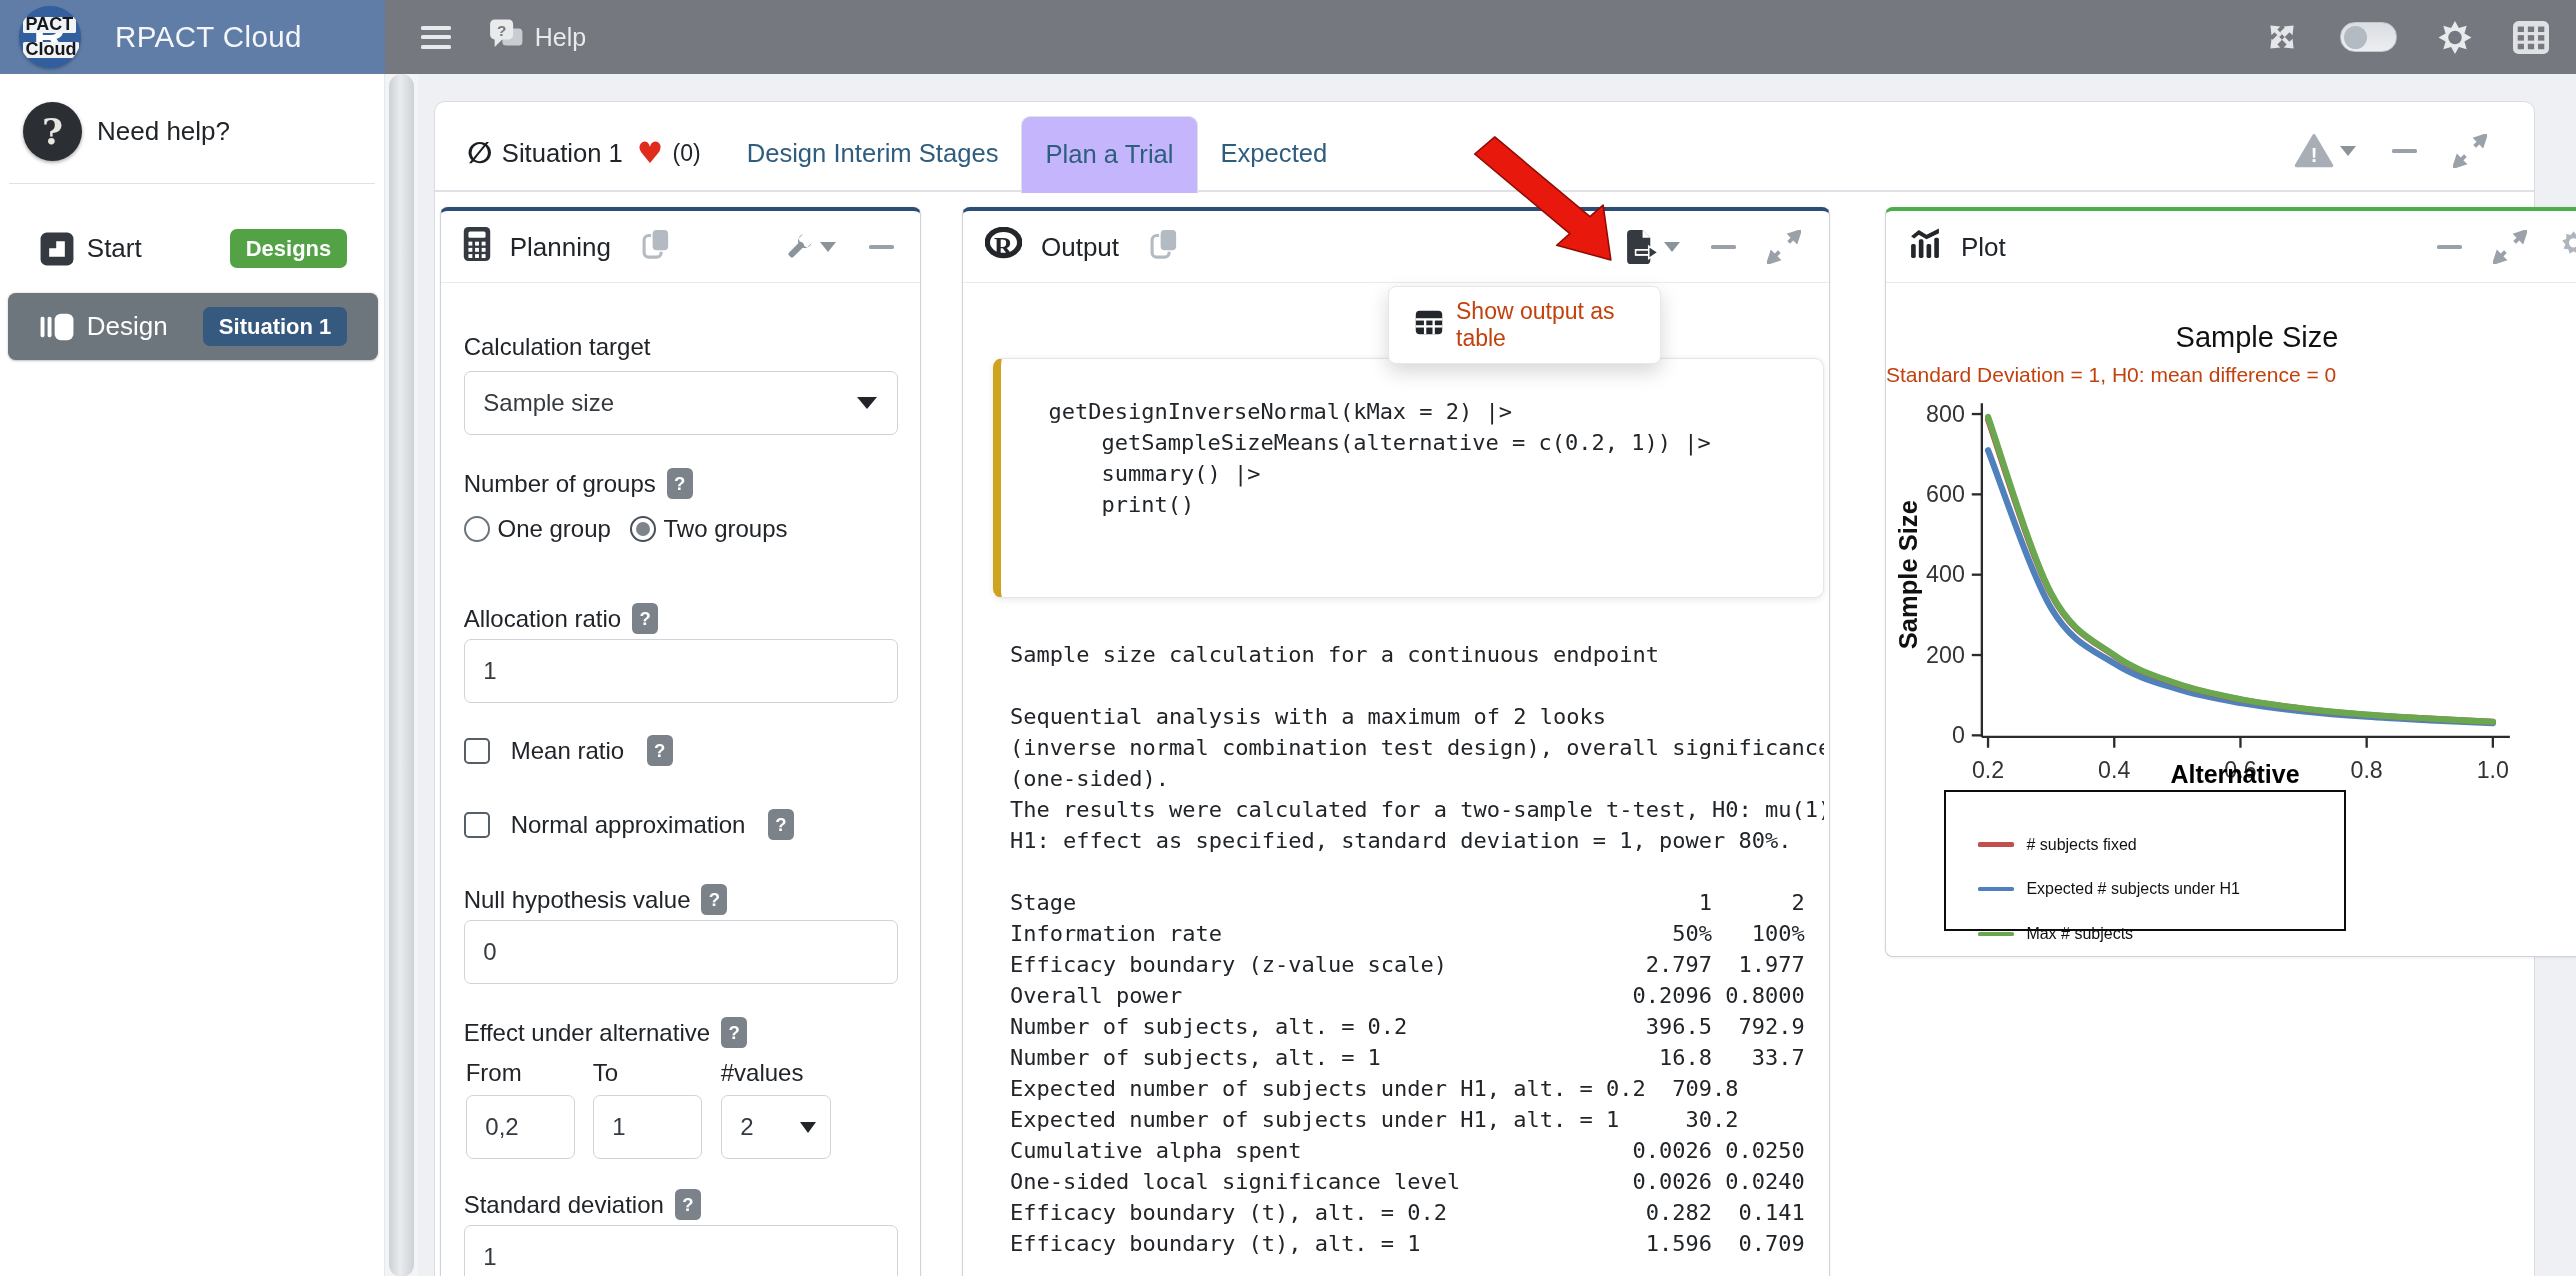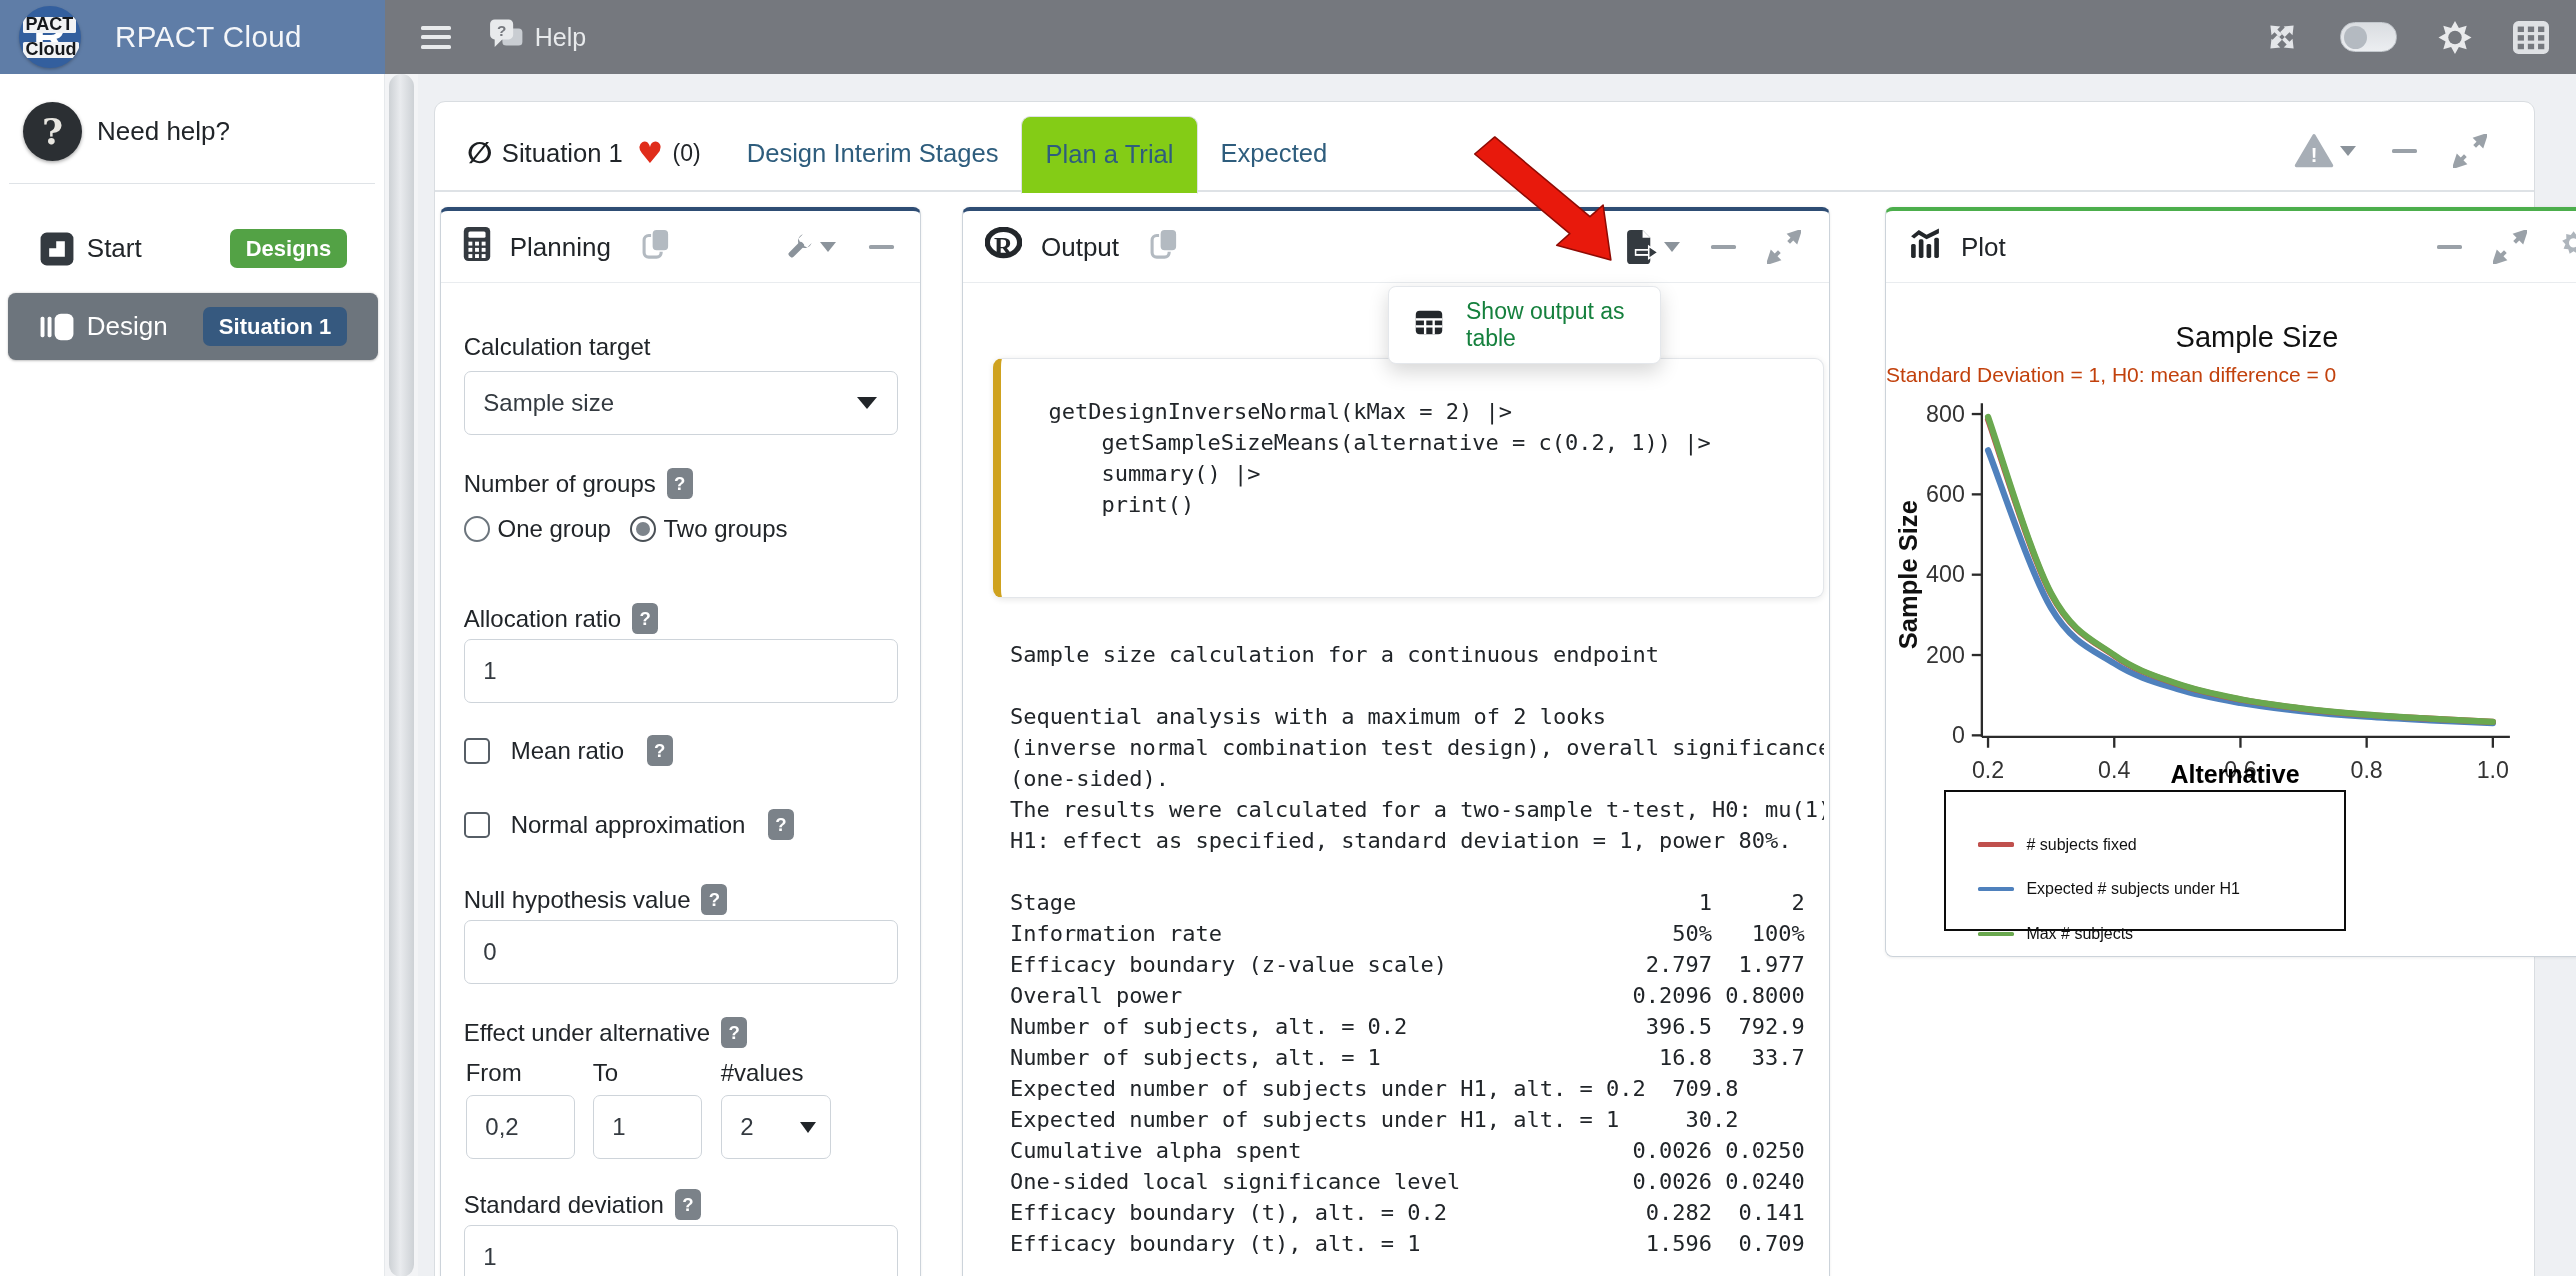--- a/index.html
+++ b/index.html
@@ -43,21 +43,21 @@
   .v-scroll { position:absolute; left:385px; top:74px; width:33px; height:1203px; background:#f3f4f6; z-index:4; }
   .v-scroll .thumb { position:absolute; left:3.9px; top:0; width:25px; height:1203px; border-radius:12.4px; background:linear-gradient(90deg,#cdd1d5,#e9ebee 45%,#cdd1d5); }
 
   
   .main-card { position:absolute; left:434px; top:101px; width:2101px; height:1209px; background:#fff; border:1.6px solid #d9dde1; border-radius:11px; z-index:5; }
 
   
   .tab-row { position:absolute; left:9.3px; top:6.2px; right:326px; height:84px; display:flex; align-items:flex-end; }
   .tab { height:78px; display:flex; align-items:center; padding:0 23px; font-size:25.6px; color:#2e5d7d; cursor:pointer; gap:9.3px; white-space:nowrap; }
   .tab.first { color:#212529; }
-  .tab.active { background:#84cc16; border:1.6px solid #dee2e6; border-bottom:1.6px solid #ffffff; border-radius:9.3px 9.3px 0 0; margin-bottom:-1.6px; position:relative; z-index:2; }
+  .tab.active { background:#c4b5fd; border:1.6px solid #dee2e6; border-bottom:1.6px solid #ffffff; border-radius:9.3px 9.3px 0 0; margin-bottom:-1.6px; position:relative; z-index:2; }
   .tab-underline { position:absolute; left:0; top:88px; right:0; height:1.6px; background:#dee2e6; }
   .tab .slashed-o { font-size:29.5px; font-weight:bold; color:#1b1e21; }
   .tab .heart { color:#e02d1b; font-size:29.5px; margin-left:4.7px; }
   .tab .count { font-size:23px; color:#212529; }
   .tabrow-icons { position:absolute; top:31px; right:47px; display:flex; align-items:center; gap:36px; z-index:2;}
   .tr-icon { display:flex; align-items:center; gap:6.2px; cursor:pointer; }
 
   
   .panel { position:absolute; background:#fff; border:1.6px solid #ccd3da; border-top:4.7px solid #2e4d74; border-radius:7.8px; box-shadow:0 0.8px 3.1px rgba(0,0,0,.07); }
   .panel.planning { left:4.7px; top:105px; width:481px; height:1116px; overflow:hidden; }
@@ -78,21 +78,21 @@
   .radio.checked::after { content:""; position:absolute; left:3.9px; top:3.9px; width:14px; height:14px; border-radius:50%; background:#7d848b; }
   .checkbox { width:26px; height:26px; border-radius:4.7px; border:2.3px solid #565e66; background:#fff; display:inline-block; cursor:pointer; }
   .check-row { position:absolute; left:23px; display:flex; align-items:center; gap:21px; font-size:24px; }
 
   
   .code-card { position:absolute; left:29.5px; top:147px; width:831px; height:240px; background:#fff; border:0.8px solid #e3e6ea; border-left:8.5px solid #cfa21f; border-radius:9.3px; box-shadow:0 1.6px 6.2px rgba(0,0,0,.09); }
   .code-pre { position:absolute; left:48px; top:37px; font-family:"DejaVu Sans Mono", monospace; font-size:22px; line-height:31px; color:#212529; white-space:pre; }
   .out-pre { position:absolute; left:47px; top:428px; width:814px; font-family:"DejaVu Sans Mono", monospace; font-size:22px; line-height:31px; color:#212529; white-space:pre; overflow:hidden; }
 
   
-  .dropdown { position:absolute; left:953px; top:184px; width:273px; height:78px; background:#fff; border:0.8px solid #e4e7eb; border-radius:7.8px; box-shadow:0 7.8px 20px rgba(0,0,0,.16); z-index:40; display:flex; align-items:center; padding-left:26px; gap:23px; font-size:23px; color:#15803d; cursor:pointer; }
+  .dropdown { position:absolute; left:953px; top:184px; width:273px; height:78px; background:#fff; border:0.8px solid #e4e7eb; border-radius:7.8px; box-shadow:0 7.8px 20px rgba(0,0,0,.16); z-index:40; display:flex; align-items:center; padding-left:26px; gap:13px; font-size:23px; color:#c2410c; cursor:pointer; }
 
   
   .plot-title { position:absolute; left:0; right:0; top:110px; text-align:center; font-size:29px; color:#111; }
   .plot-subtitle { position:absolute; left:0; right:0; top:152px; text-align:left; font-size:21px; color:#c2410c; }
   .legend-box { position:absolute; left:58px; top:579px; width:402px; height:141px; border:2.3px solid #0c0c0c; background:#fff; }
   .legend-row { position:absolute; left:32px; display:flex; align-items:center; gap:12.4px; font-size:16px; color:#111;margin-top:28px; }
   .legend-line { width:36px; height:4.7px; border-radius:1.6px; }
   .legend-title { position:absolute; left:256px; top:549px; width:186px; text-align:center; font-size:25px; font-weight:bold; color:#000; z-index:3; }
 
   

